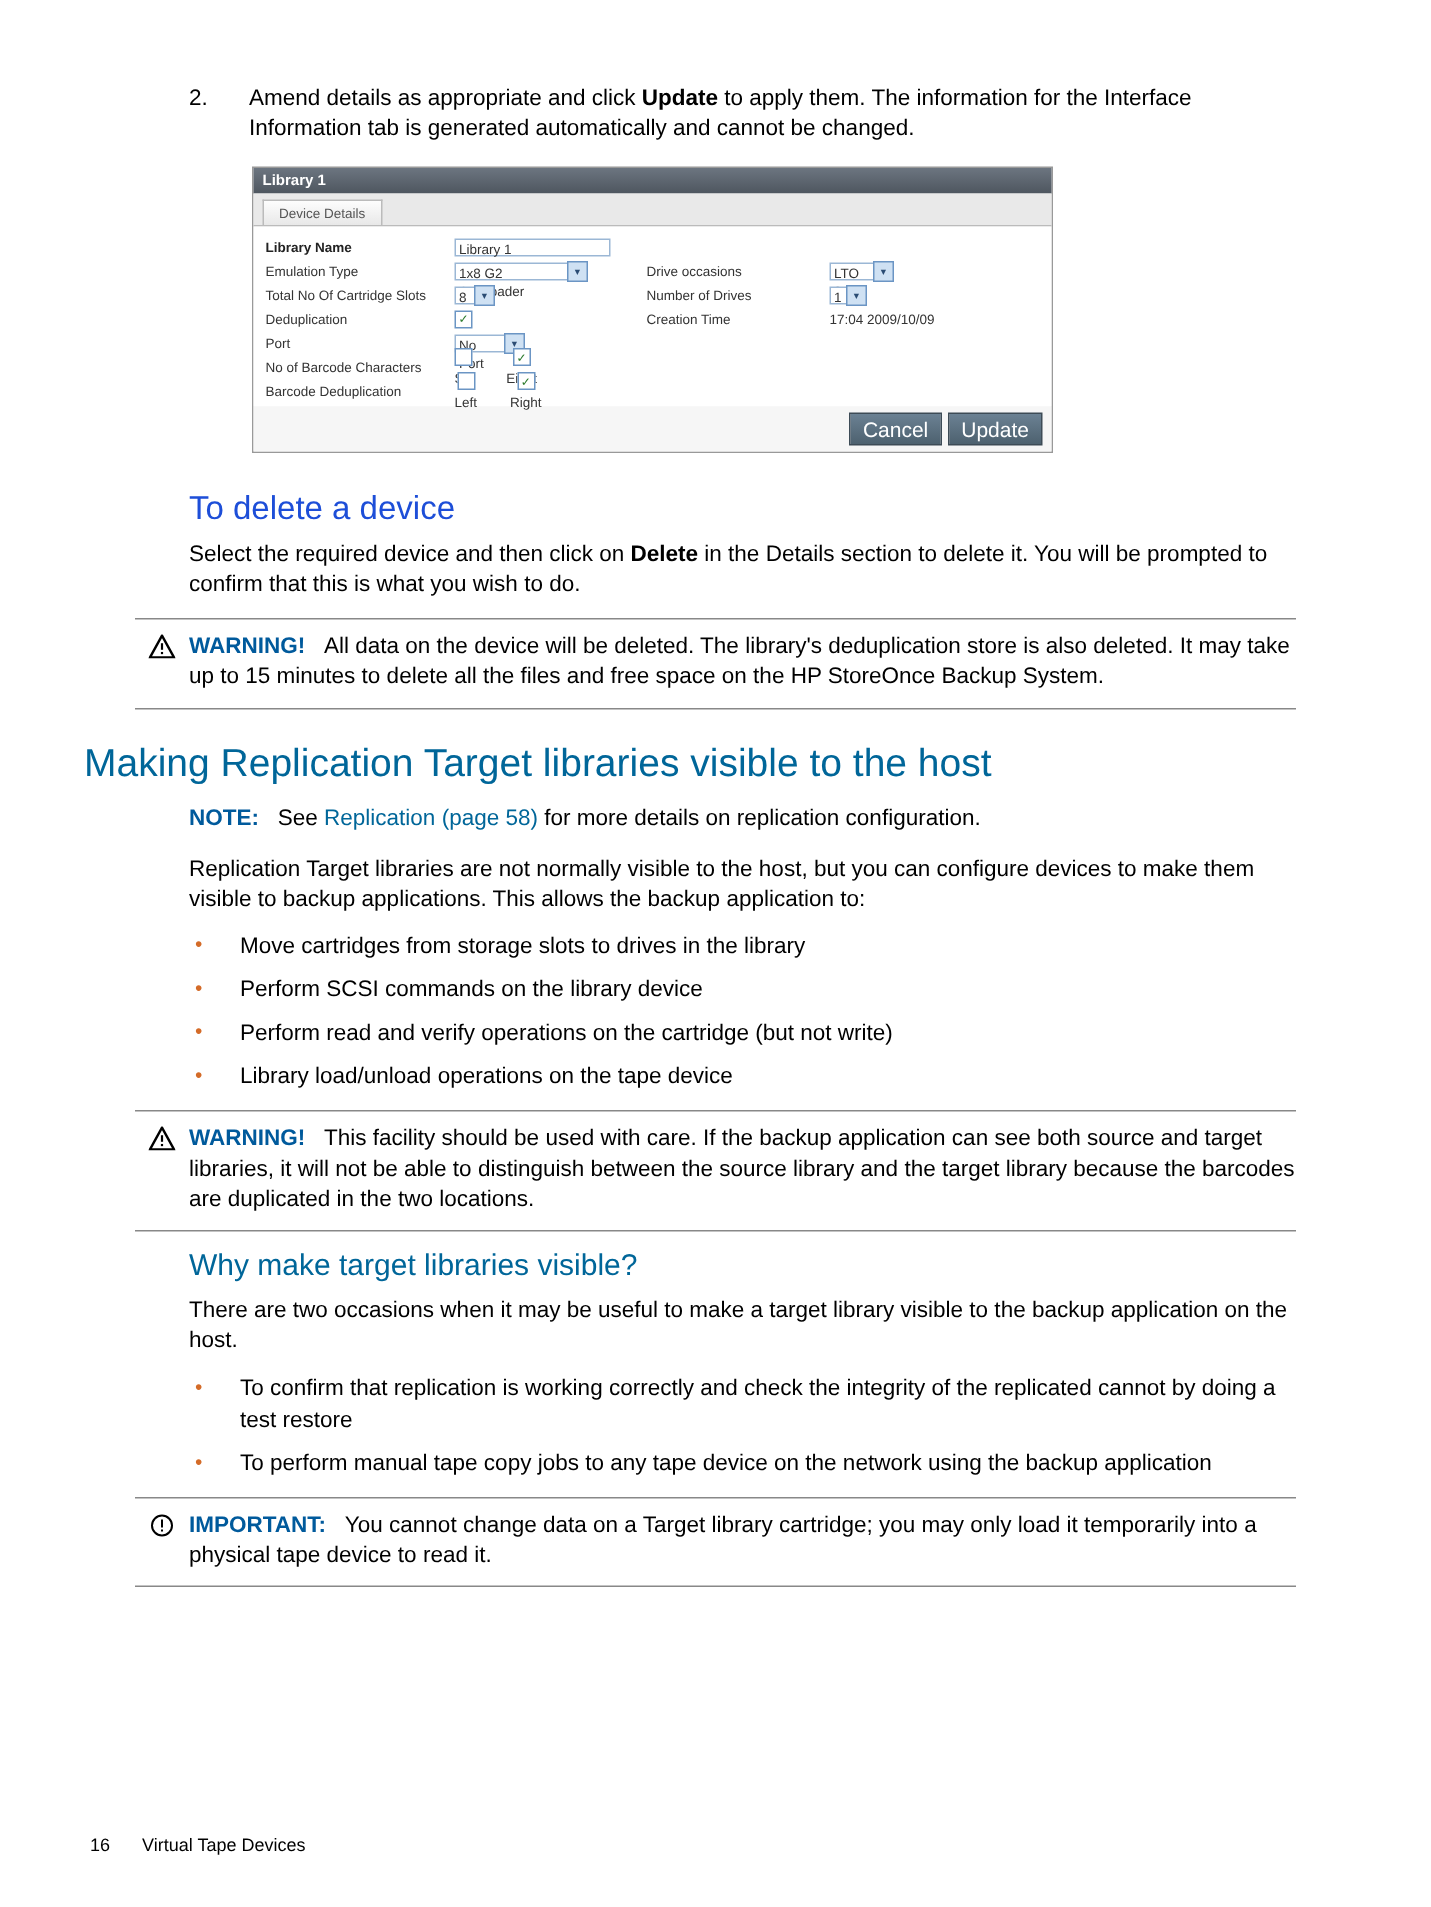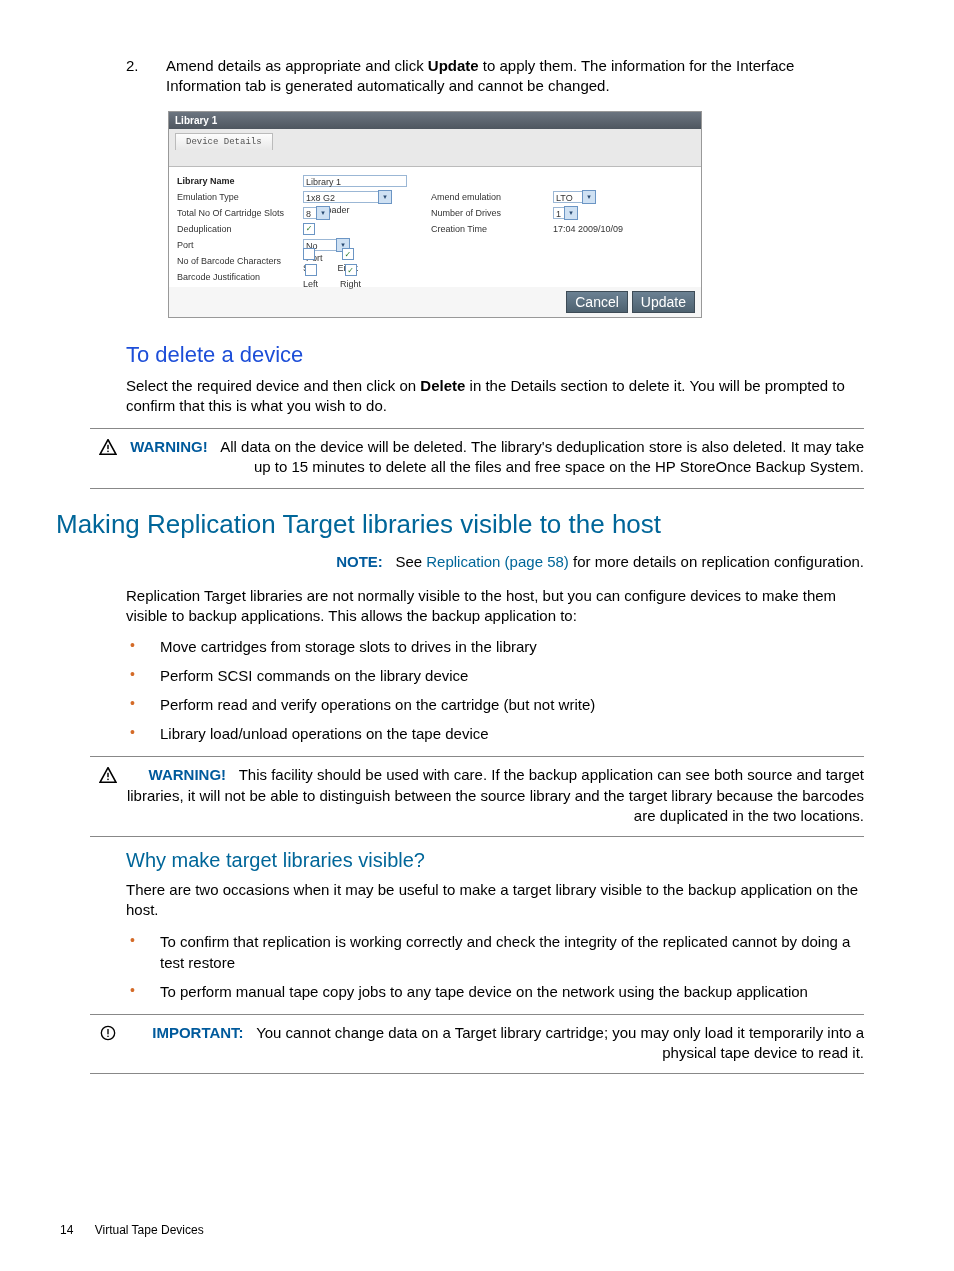--- a/index.html
+++ b/index.html
@@ -30,21 +30,21 @@
   .admon {
     border-top: 1px solid #888;
     border-bottom: 1px solid #888;
     margin: 12px 0;
     padding: 8px 0 10px 0;
     display: flex;
     font-size: 15px;
     line-height: 1.35;
   }
   .admon .icon-col { width: 36px; flex: 0 0 36px; display:flex; justify-content:center; padding-top:2px; }
-  .admon .content { flex: 1; text-align: right; }
+  .admon .content { flex: 1; }
   .admon .tag { font-weight: 700; color: #005a9c; }
   .admon.no-border { border: none; }
   .admon.no-border .icon-col { visibility:hidden; } 
 
   ul.bullets { list-style: none; padding: 0; margin: 0 0 12px 36px; }
   ul.bullets li { display:flex; font-size: 15px; line-height:1.4; margin-bottom: 8px; }
   ul.bullets .dot { color: #d46b28; font-size: 14px; width: 30px; flex:0 0 30px; text-align:left; padding-left:4px; }
   ul.bullets .li-txt { flex:1; }
 
   a.link { color: #006699; text-decoration: none; }
@@ -59,21 +59,21 @@
     color: #333;
     background: #f6f6f6;
   }
   .ui-titlebar {
     background: linear-gradient(#6c7580, #4e565f);
     color: #fff;
     font-weight: bold;
     padding: 3px 6px;
     font-size: 10px;
   }
-  .ui-tabrow { background:#e9e9e9; border-bottom:1px solid #bbb; padding: 4px 6px 16px 6px; display:flex; gap:6px;font-family:Liberation Mono, monospace;}
+  .ui-tabrow { background:#e9e9e9; border-bottom:1px solid #bbb; padding: 4px 6px 0 6px; display:flex; gap:6px;}
   .ui-tab {
     background: linear-gradient(#fdfdfd,#e8e8e8);
     border:1px solid #bbb; border-bottom:none;
     padding: 3px 10px;
     font-size:9px;
     color:#555;
   }
   .ui-body { background:#fff; padding:6px 4px 2px 4px; }
   .ui-row { display:flex; align-items:center; height:16px; }
   .lbl-l { width: 126px; padding-left:4px; }
@@ -135,21 +135,21 @@
           <div class="val-r"></div>
       </div>
       <div class="ui-row">
         <div class="lbl-l">Emulation Type</div>
         <div class="val-l">
           <span class="dd">
               <span class="ui-input" style="width:76px">1x8 G2 Autoloader</span>
               <span class="arrow">▾</span>
             </span>
         </div>
-        <div class="lbl-r">Amend emulation</div>
+        <div class="lbl-r">Drive occasions</div>
         <div class="val-r">
           <span class="dd">
               <span class="ui-input" style="width:30px">LTO 3</span>
               <span class="arrow">▾</span>
             </span>
         </div>
       </div>
       <div class="ui-row">
         <div class="lbl-l">Total No Of Cartridge Slots</div>
         <div class="val-l">
@@ -192,21 +192,21 @@
               <span class="chk empty">✓</span>
               <span>Six</span>
             </span>
           <span class="pair">
               <span class="chk">✓</span>
               <span>Eight</span>
             </span>
         </div>
       </div>
       <div class="ui-row">
-        <div class="lbl-l">Barcode Justification</div>
+        <div class="lbl-l">Barcode Deduplication</div>
         <div class="val-l" style="width:auto;">
           <span class="pair">
               <span class="chk empty">✓</span>
               <span>Left</span>
             </span>
           <span class="pair">
               <span class="chk">✓</span>
               <span>Right</span>
             </span>
         </div>
@@ -310,17 +310,17 @@
           </svg>
     </span>
       </div>
     <div class="content">
       <span class="tag">IMPORTANT:</span>
       &nbsp;&nbsp;<span>You cannot change data on a Target library cartridge; you may only load it temporarily into a physical tape device to read it.</span>
     </div>
   </div>
 
   <div class="footer">
-    <span class="pn">14</span>
+    <span class="pn">16</span>
     <span>Virtual Tape Devices</span>
   </div>
 
 </div>
 
 </body></html>

